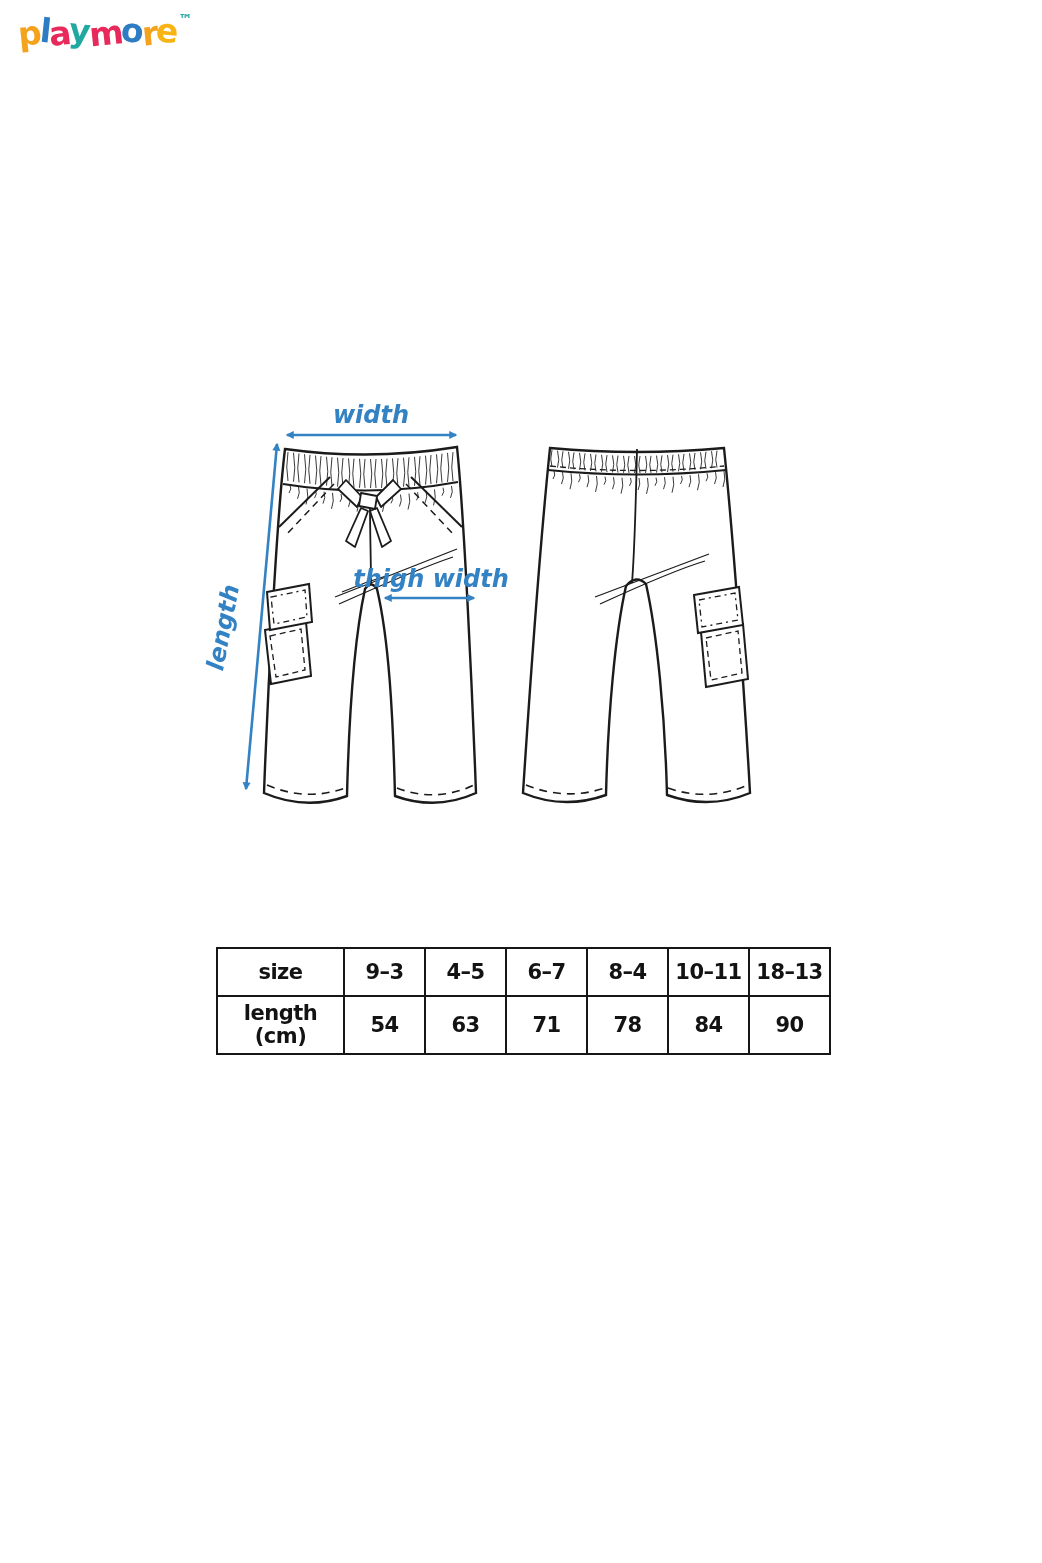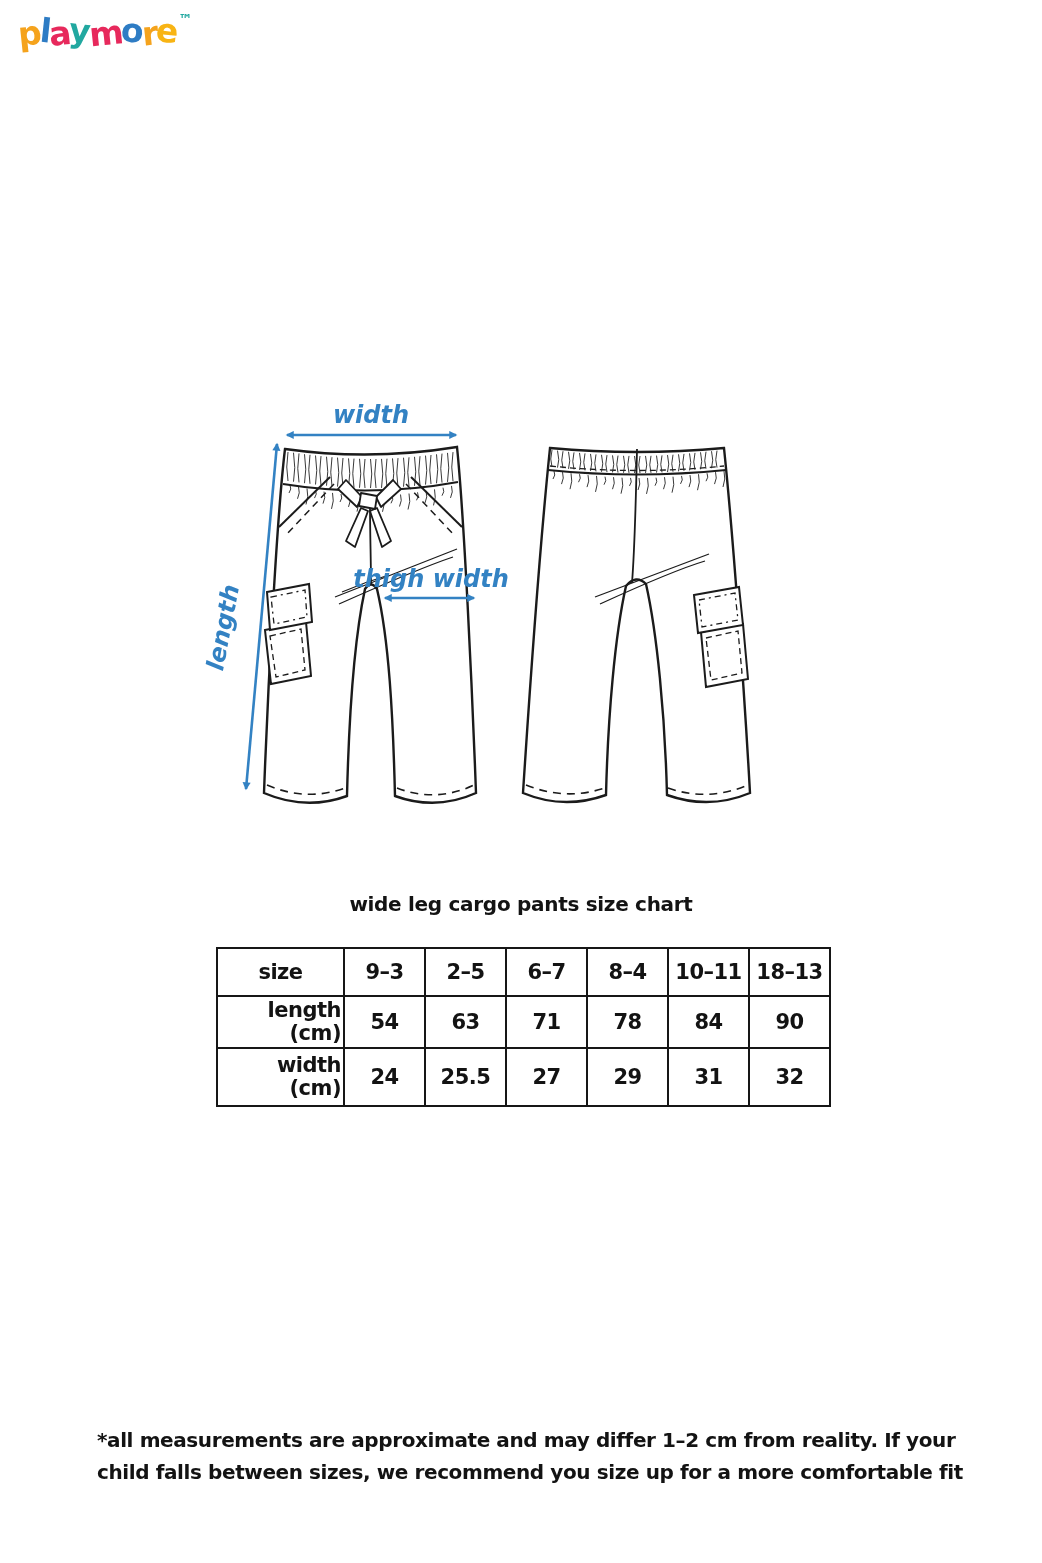--- a/index.html
+++ b/index.html
@@ -25,21 +25,21 @@
   
   .title{position:absolute;top:892px;left:0;width:100%;text-align:center;
          font-size:20px;font-weight:600;letter-spacing:-0.3px;}
   .tablewrap{position:absolute;left:216px;top:947px;}
   table{border-collapse:collapse;table-layout:fixed;border-radius:13px;}
   th,td{border:2px solid #161616;text-align:center;vertical-align:middle;
         font-size:21px;font-weight:600;padding:0 2px;letter-spacing:-0.5px;}
   th{font-weight:600;}
   col.c0{width:127px;} col.cn{width:81px;}
   tr{height:52px;} tr:first-child{height:48px;} tr:last-child{height:58px;}
-  td.rl{line-height:1.1;text-align:right;}
+  td.rl{line-height:1.1;}
 
   
   .footnote{position:absolute;left:97px;top:1424px;width:872px;
             font-size:20px;font-weight:600;line-height:1.6;letter-spacing:-0.4px;}
 </style>
 </head>
 <body>
 
 <div class="page">
 
@@ -132,60 +132,49 @@
       <text class="anno-text" x="166" y="38" text-anchor="middle" font-size="24" fill="#3382C3">width</text>
 
       <line x1="72" y1="59" x2="41" y2="404" stroke="#3382C3" stroke-width="2.6" marker-start="url(#arw)" marker-end="url(#arw)"></line>
       <text class="anno-text" x="26" y="244" text-anchor="middle" font-size="24" fill="#3382C3" transform="rotate(-79 26 244)">length</text>
 
       <line x1="180" y1="213" x2="269" y2="213" stroke="#3382C3" stroke-width="2.6" marker-start="url(#arw)" marker-end="url(#arw)"></line>
       <text class="anno-text" x="226" y="202" text-anchor="middle" font-size="24" fill="#3382C3">thigh width</text>
     </g>
   </svg>
 
-  <div class="title">wide leg cargo pants size chart</div>
 
   <div class="tablewrap">
     <table>
       <colgroup>
         <col class="c0">
           <col class="cn">
           <col class="cn">
           <col class="cn">
         <col class="cn">
           <col class="cn">
           <col class="cn">
       </colgroup>
       <tbody>
           <tr>
             <th>size</th>
             <th>9–3</th>
-            <th>2–5</th>
+            <th>4–5</th>
             <th>6–7</th>
             <th>8–4</th>
             <th>10–11</th>
             <th>18–13</th>
           </tr>
           <tr>
             <td class="rl">length (cm)</td>
             <td>54</td>
             <td>63</td>
             <td>71</td>
             <td>78</td>
             <td>84</td>
             <td>90</td>
           </tr>
-          <tr>
-            <td class="rl">width (cm)</td>
-            <td>24</td>
-            <td>25.5</td>
-            <td>27</td>
-            <td>29</td>
-            <td>31</td>
-            <td>32</td>
-          </tr>
         </tbody>
     </table>
   </div>
 
-  <div class="footnote">*all measurements are approximate and may differ 1–2 cm  from reality. If your child falls between sizes, we recommend you size up for a more comfortable fit</div>
 
 </div>
 
 </body></html>

